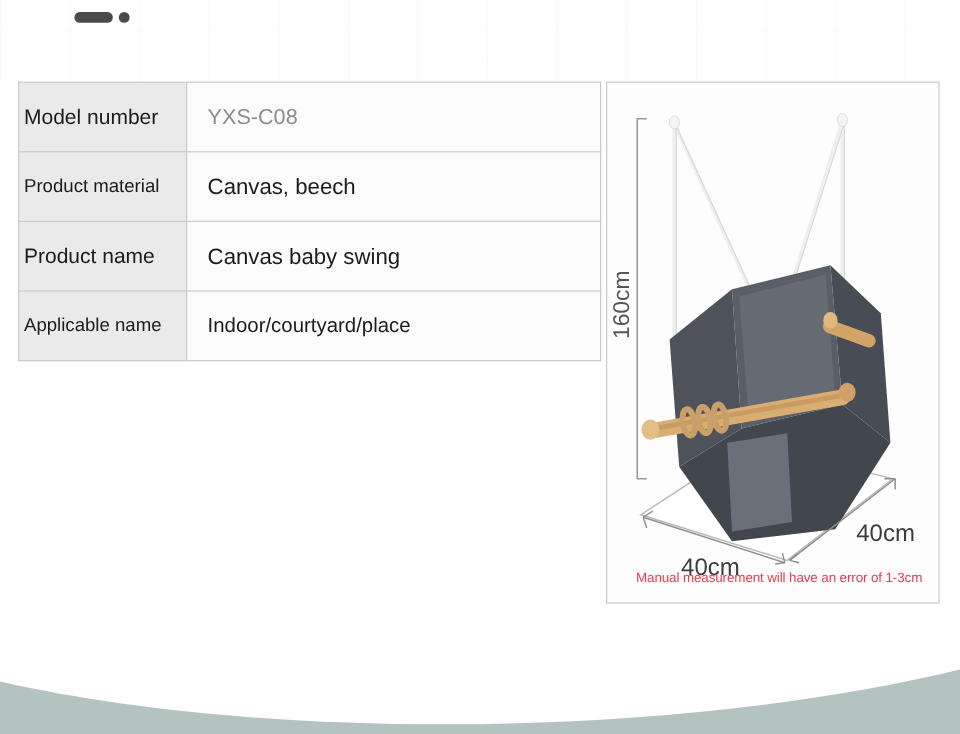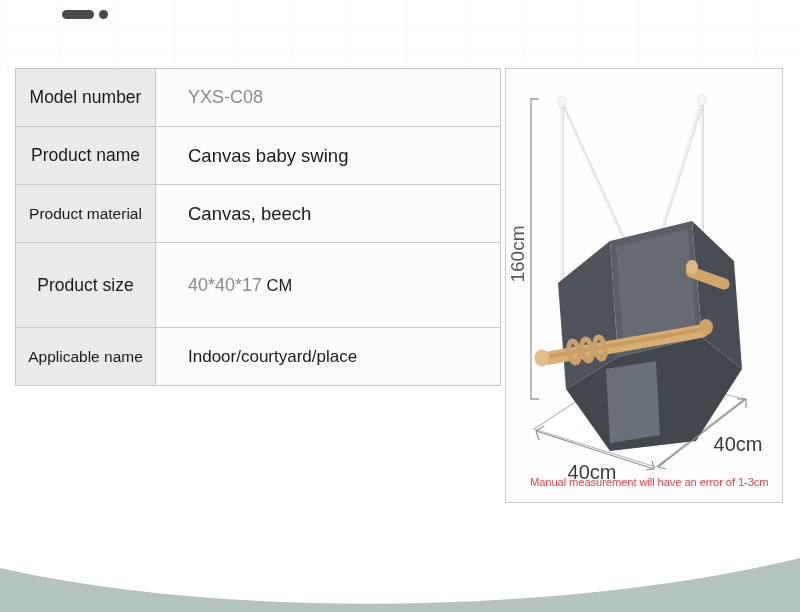--- a/index.html
+++ b/index.html
@@ -56,28 +56,28 @@
     border-collapse: collapse;
     table-layout: fixed;
   }
   #spec-table td {
     border: 1px solid #c9c9c9;
     vertical-align: middle;
   }
   #spec-table td.label {
     width: 140px;
     background: #eaeaea;
-    text-align: center;
+    text-align: left;
     color: #1b1b1b;
     padding: 0 4px;
     white-space: nowrap;
   }
   #spec-table td.value {
     background: #fbfbfc;
-    padding-left: 32px;
+    padding-left: 17px;
     white-space: nowrap;
   }
   .lbl-lg  { font-size: 17.5px; }
   .lbl-md  { font-size: 15.5px; }
   .val-grey  { color: #8b8b8e; font-size: 18px; }
   .val-black { color: #1b1b1b; font-size: 18.5px; }
   .val-black-sm { color: #1b1b1b; font-size: 17px; }
   .unit { color: #1b1b1b; font-size: 16.5px; }
   .box-part { color: #1b1b1b; font-size: 18px; }
 
@@ -128,36 +128,29 @@
 
 <table id="spec-table">
   <tbody>
     <tr style="height:58px">
       <td class="label lbl-lg">Model number</td>
       <td class="value">
         <span class="val-grey">YXS-C08</span>
       </td>
     </tr>
     <tr style="height:58px">
+      <td class="label lbl-md">Product material</td>
+      <td class="value">
+        <span class="val-black">Canvas, beech</span>
+      </td>
+    </tr>
+    <tr style="height:58px">
       <td class="label lbl-lg">Product name</td>
       <td class="value">
         <span class="val-black">Canvas baby swing</span>
-      </td>
-    </tr>
-    <tr style="height:58px">
-      <td class="label lbl-md">Product material</td>
-      <td class="value">
-        <span class="val-black">Canvas, beech</span>
-      </td>
-    </tr>
-    <tr style="height:85px">
-      <td class="label lbl-lg">Product size</td>
-      <td class="value">
-        <span class="val-grey">40*40*17</span>
-        <span class="unit">CM</span>
       </td>
     </tr>
     <tr style="height:58px">
       <td class="label lbl-md">Applicable name</td>
       <td class="value">
         <span class="val-black-sm">Indoor/courtyard/place</span>
       </td>
     </tr>
   </tbody>
 </table>

